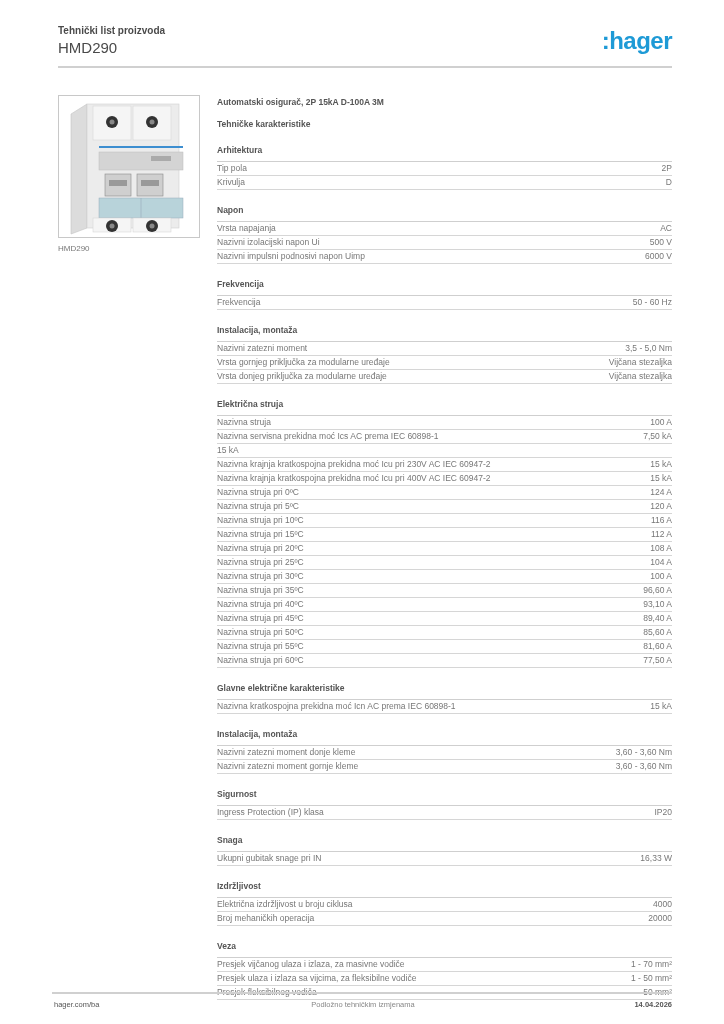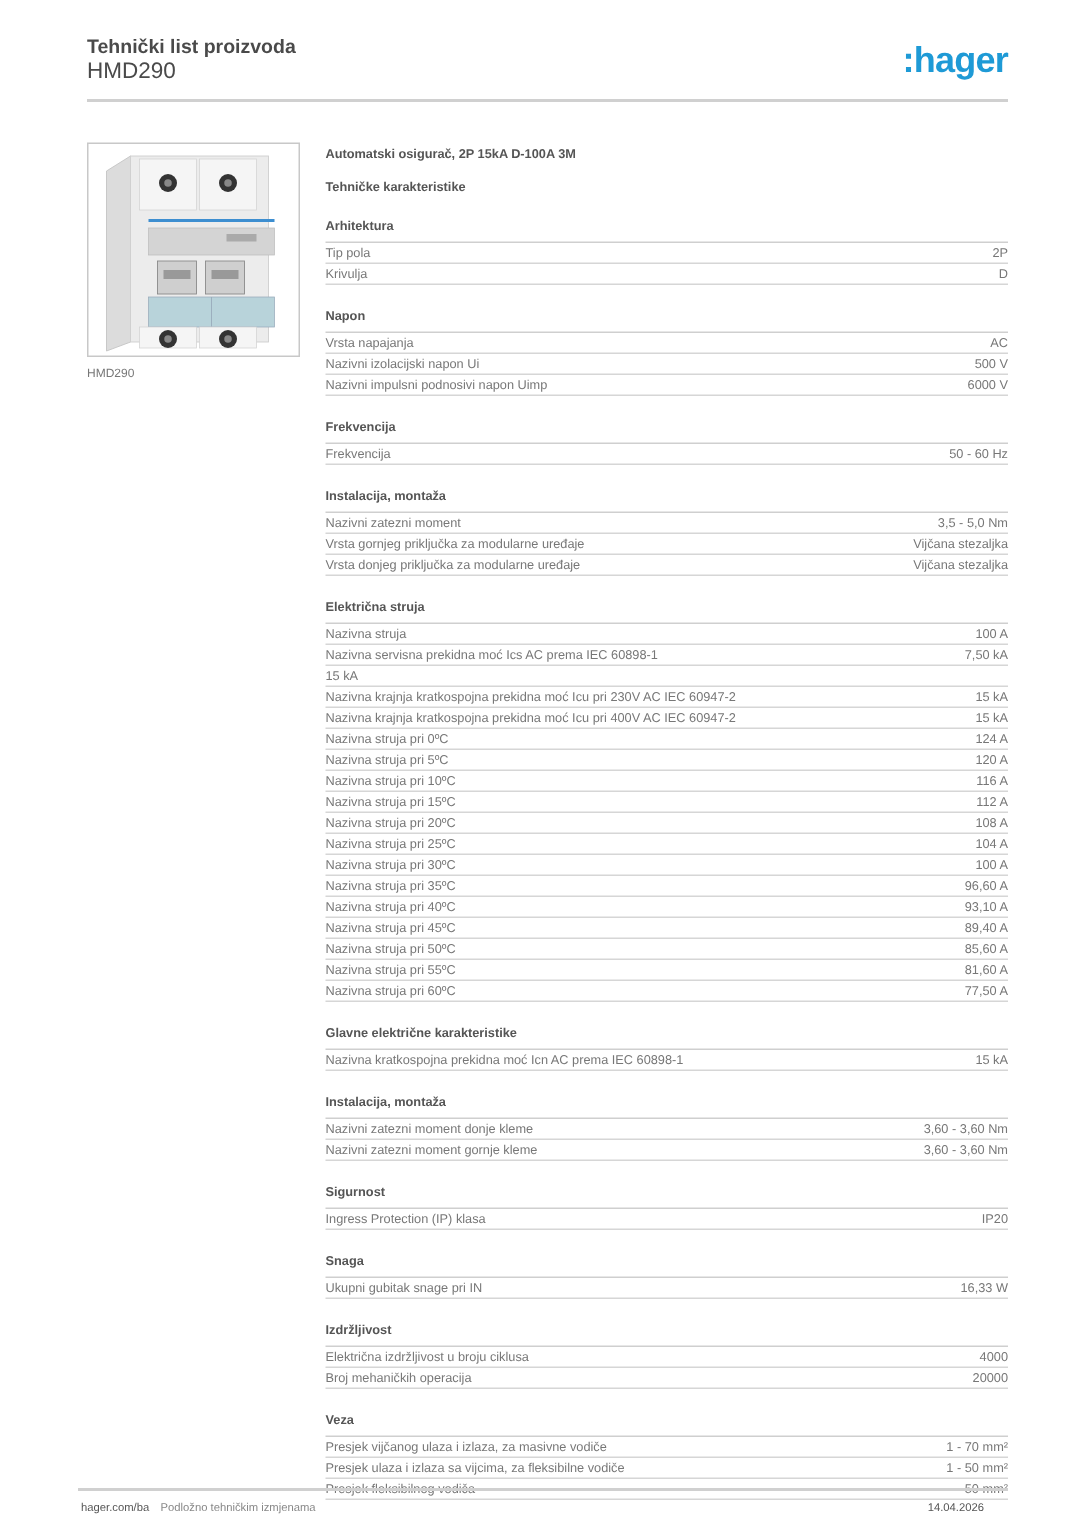--- a/index.html
+++ b/index.html
@@ -1,21 +1,21 @@
 <!DOCTYPE html>
 <html><head>
 <meta charset="utf-8">
 <style>
   html, body { margin: 0; padding: 0; background: #ffffff; }
   body {
     width: 724px; height: 1024px; position: relative; overflow: hidden;
     font-family: "Liberation Sans", sans-serif; color: #555;
   }
   .header { position: absolute; left: 58px; top: 22px; width: 614px; }
-  .doc-title { font-size: 13px; font-weight: bold; color: #4a4a4a; line-height: 17px; }
+  .doc-title { font-size: 10px; font-weight: bold; color: #4a4a4a; line-height: 17px; }
   .doc-subtitle { font-size: 15px; color: #4a4a4a; line-height: 17px; }
   .logo {
     position: absolute; right: 0; top: 6px; font-size: 24px; font-weight: bold;
     color: #1e9ad6; letter-spacing: -0.5px; line-height: 26px;
   }
   .header-rule { position: absolute; left: 58px; top: 66px; width: 614px; height: 2px; background: #d0d0d0; }
 
   .product-image {
     position: absolute; left: 58px; top: 95px; width: 142px; height: 143px;
     border: 1px solid #c8c8c8; box-sizing: border-box; background: #fff;
@@ -35,22 +35,22 @@
   .row {
     display: flex; justify-content: space-between; align-items: center;
     height: 13px; line-height: 13px; font-size: 8.5px; color: #777;
     border-bottom: 1.5px solid #d6d6d6;
   }
   .row .val { text-align: right; }
 
   .footer-rule { position: absolute; left: 52px; top: 992px; width: 620px; height: 1.5px; background: #d0d0d0; }
   .footer { position: absolute; left: 54px; top: 1000px; width: 618px; font-size: 7.5px; }
   .footer-left { position: absolute; left: 0; font-weight: normal; color: #555; }
-  .footer-center { position: absolute; left: 17px; width: 100%; color: #888; padding-left: 36px; }
-  .footer-right { position: absolute; right: 16px; font-weight: normal; color: #555; }
+  .footer-center { position: absolute; left: 0; width: 100%; text-align: center; color: #888; }
+  .footer-right { position: absolute; right: 0; font-weight: bold; color: #555; }
 </style>
 </head>
 <body>
 
 <div class="header">
   <div class="doc-title">Tehnički list proizvoda</div>
   <div class="doc-subtitle">HMD290</div>
   <div class="logo">:hager</div>
 </div>
 <div class="header-rule"></div>

